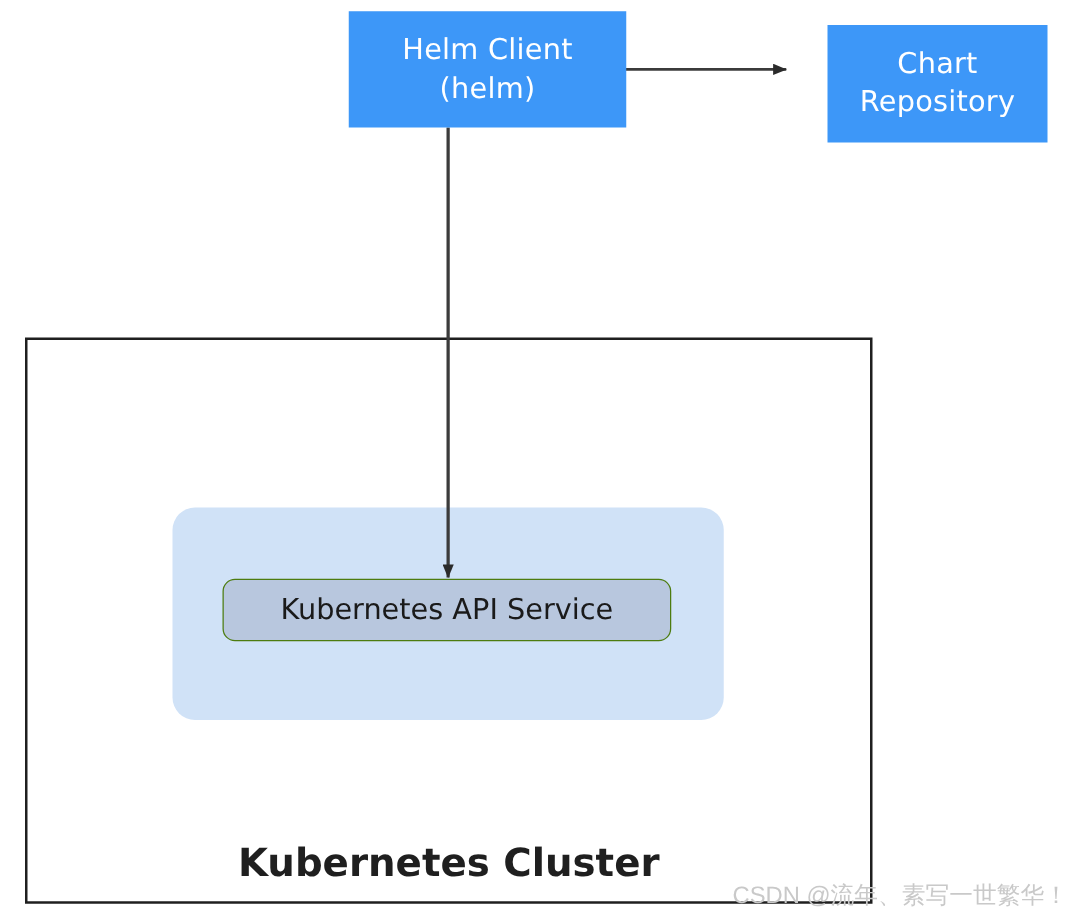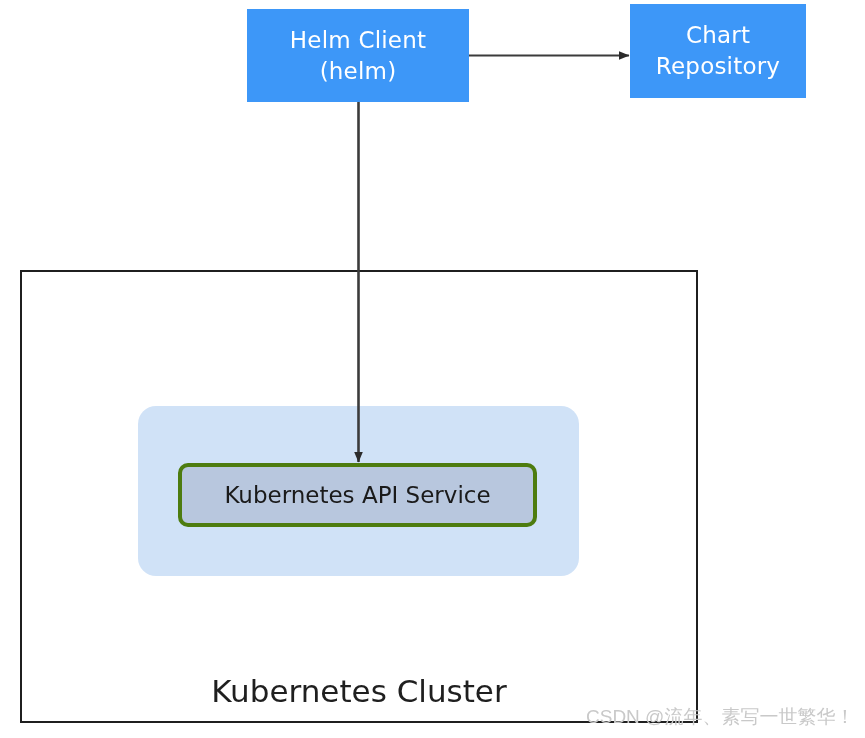--- a/index.html
+++ b/index.html
@@ -25,30 +25,31 @@
     color: #ffffff;
     display: flex;
     align-items: center;
     justify-content: center;
     text-align: center;
     font-size: 23px;
     line-height: 31px;
     letter-spacing: 0.2px;
     box-sizing: border-box;
     white-space: pre-line;
+    margin-left: 32px;
   }
   #helm-client-box {
     left: 247px;
     top: 9px;
     width: 222px;
     height: 93px;
   }
   #chart-repo-box {
     left: 630px;
-    top: 4px;
+    top: 20px;
     width: 176px;
     height: 94px;
   }
 
   
   #cluster-box {
     position: absolute;
     left: 20px;
     top: 270px;
     width: 678px;
@@ -59,42 +60,43 @@
   }
   #cluster-label {
     position: absolute;
     left: 20px;
     top: 672px;
     width: 678px;
     text-align: center;
     font-size: 31px;
     line-height: 38px;
     color: #1f1f1f;
+    font-weight: bold;
   }
 
   
   #namespace-container {
     position: absolute;
     left: 138px;
     top: 406px;
     width: 441px;
     height: 170px;
     background: #d0e2f7;
     border-radius: 18px;
   }
 
   
   #api-service-box {
     position: absolute;
     left: 178px;
     top: 463px;
     width: 359px;
-    height: 64px;
+    height: 50px;
     background: #b8c7de;
-    border: 4px solid #4d7c0f;
+    border: 1px solid #4d7c0f;
     border-radius: 10px;
     box-sizing: border-box;
     display: flex;
     align-items: center;
     justify-content: center;
     color: #1a1a1a;
     font-size: 23px;
     line-height: 28px;
   }
 

